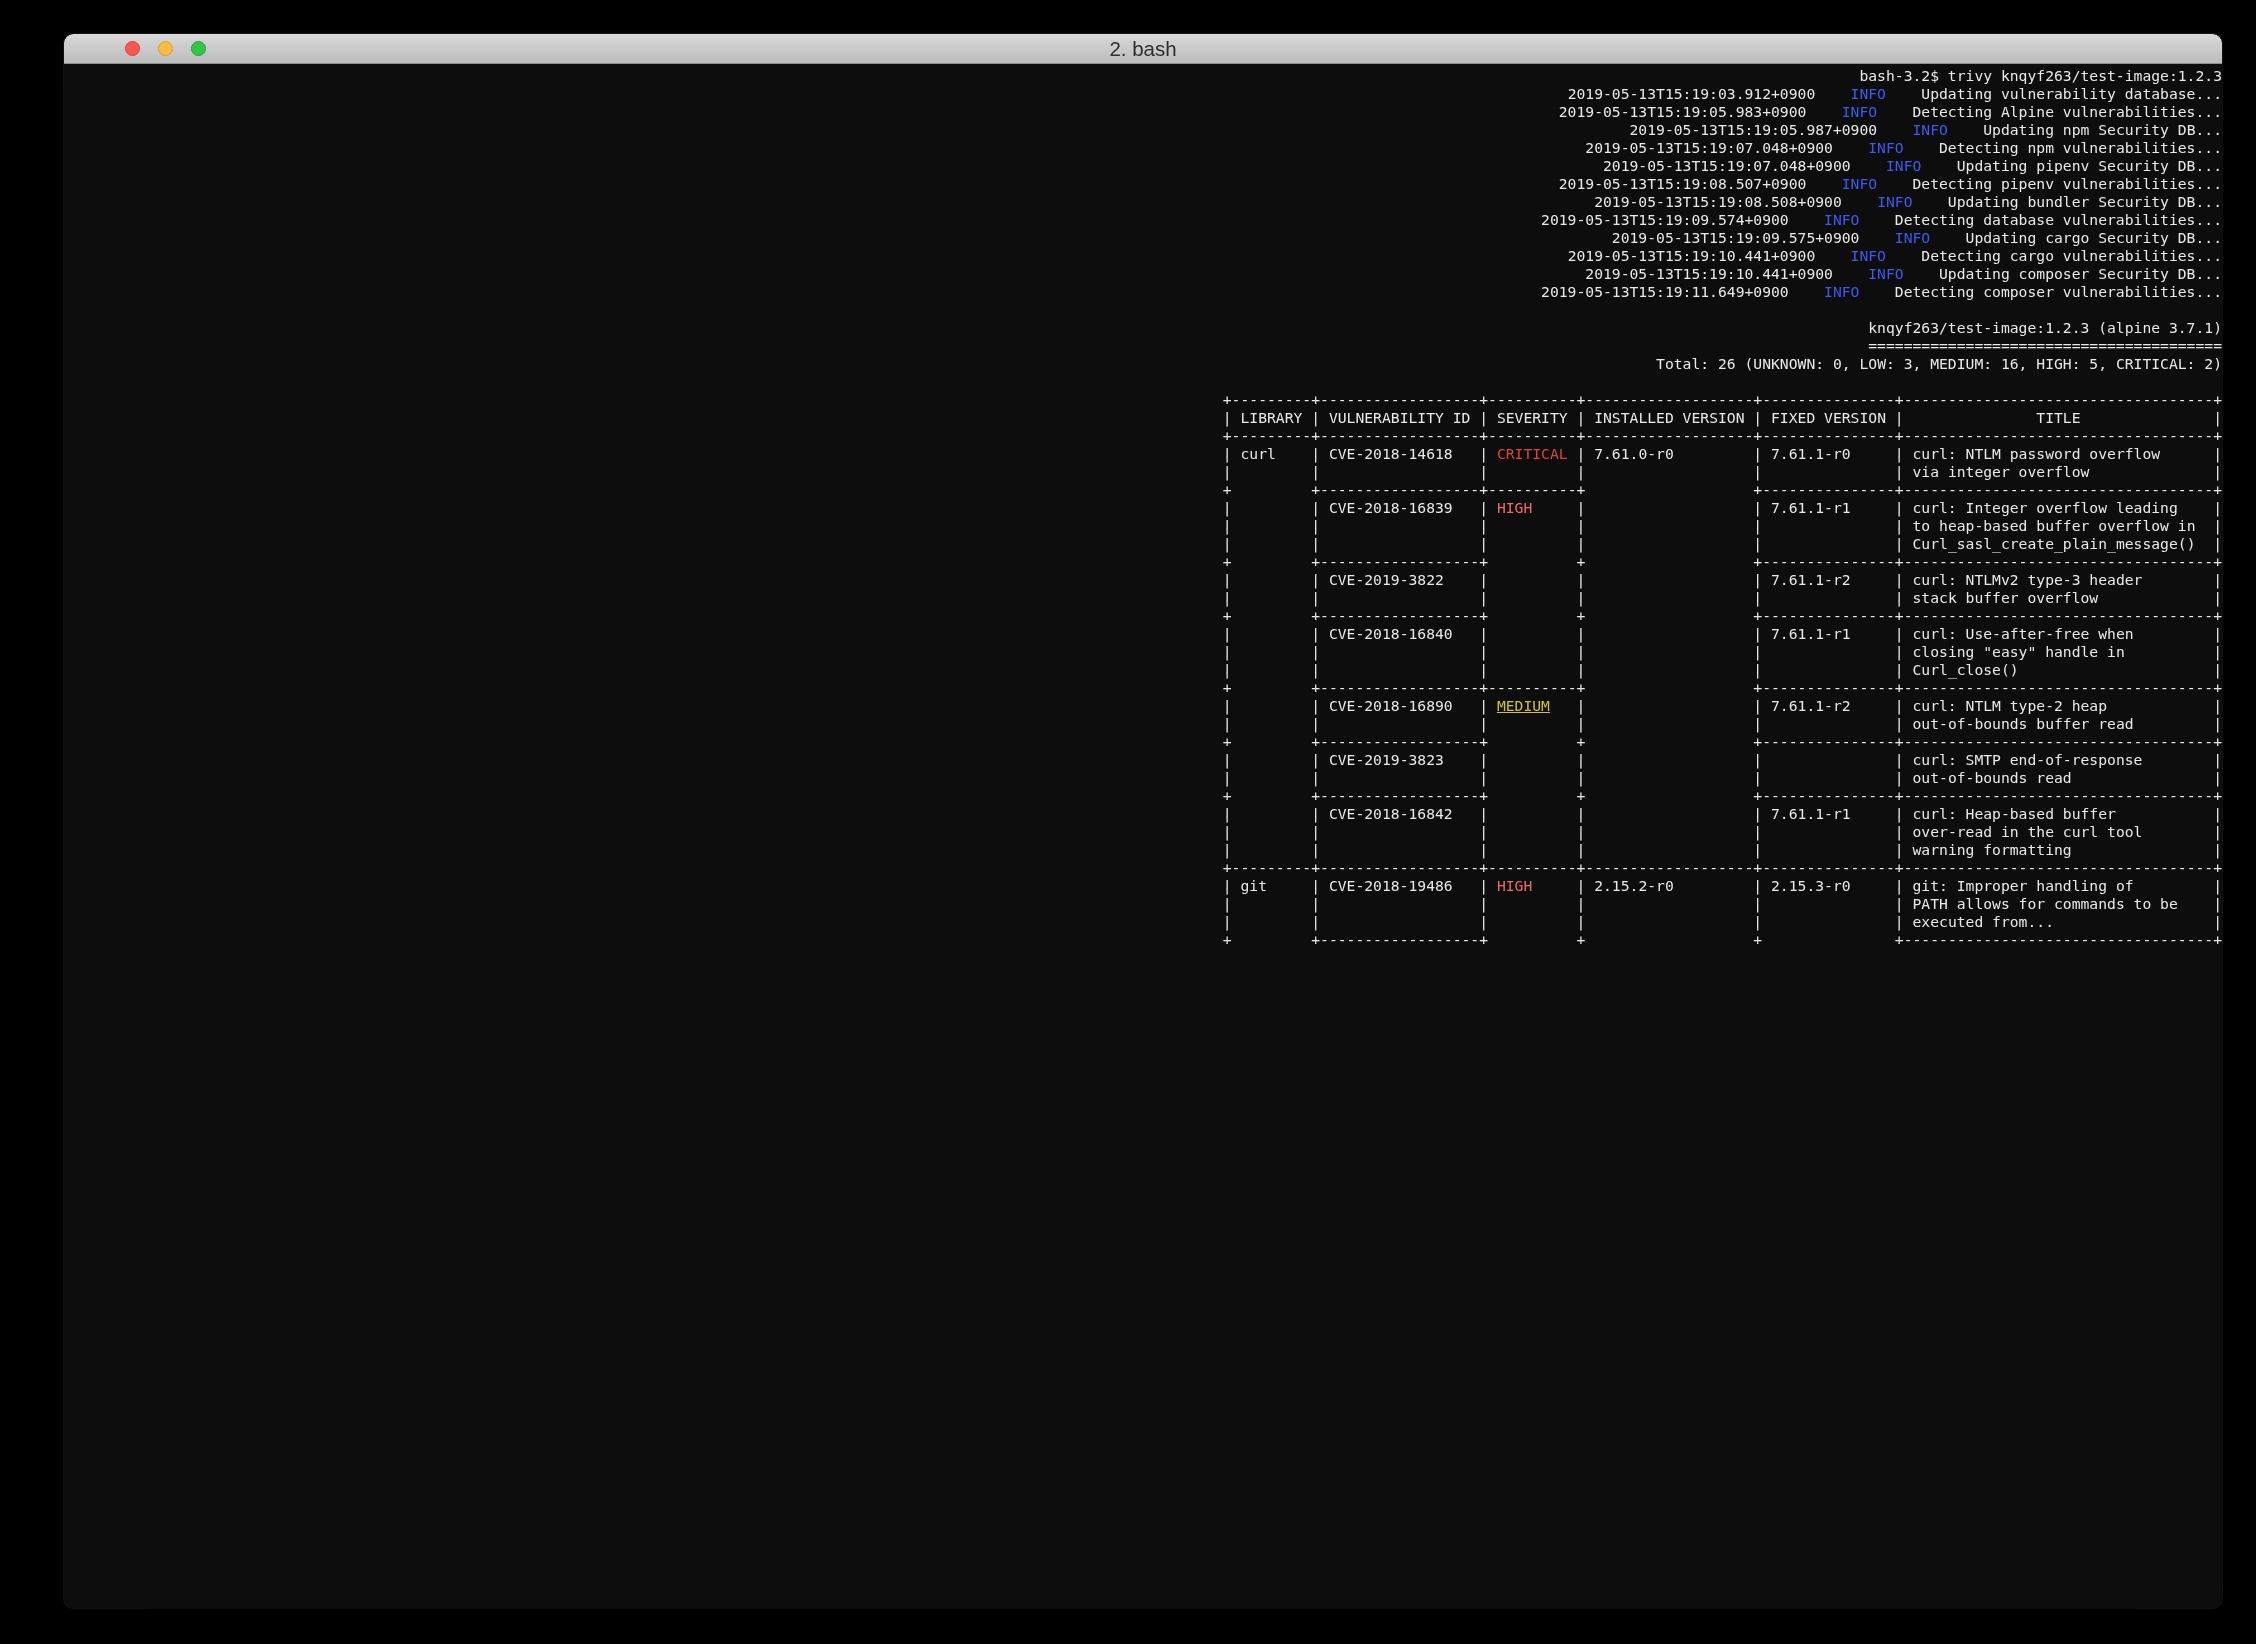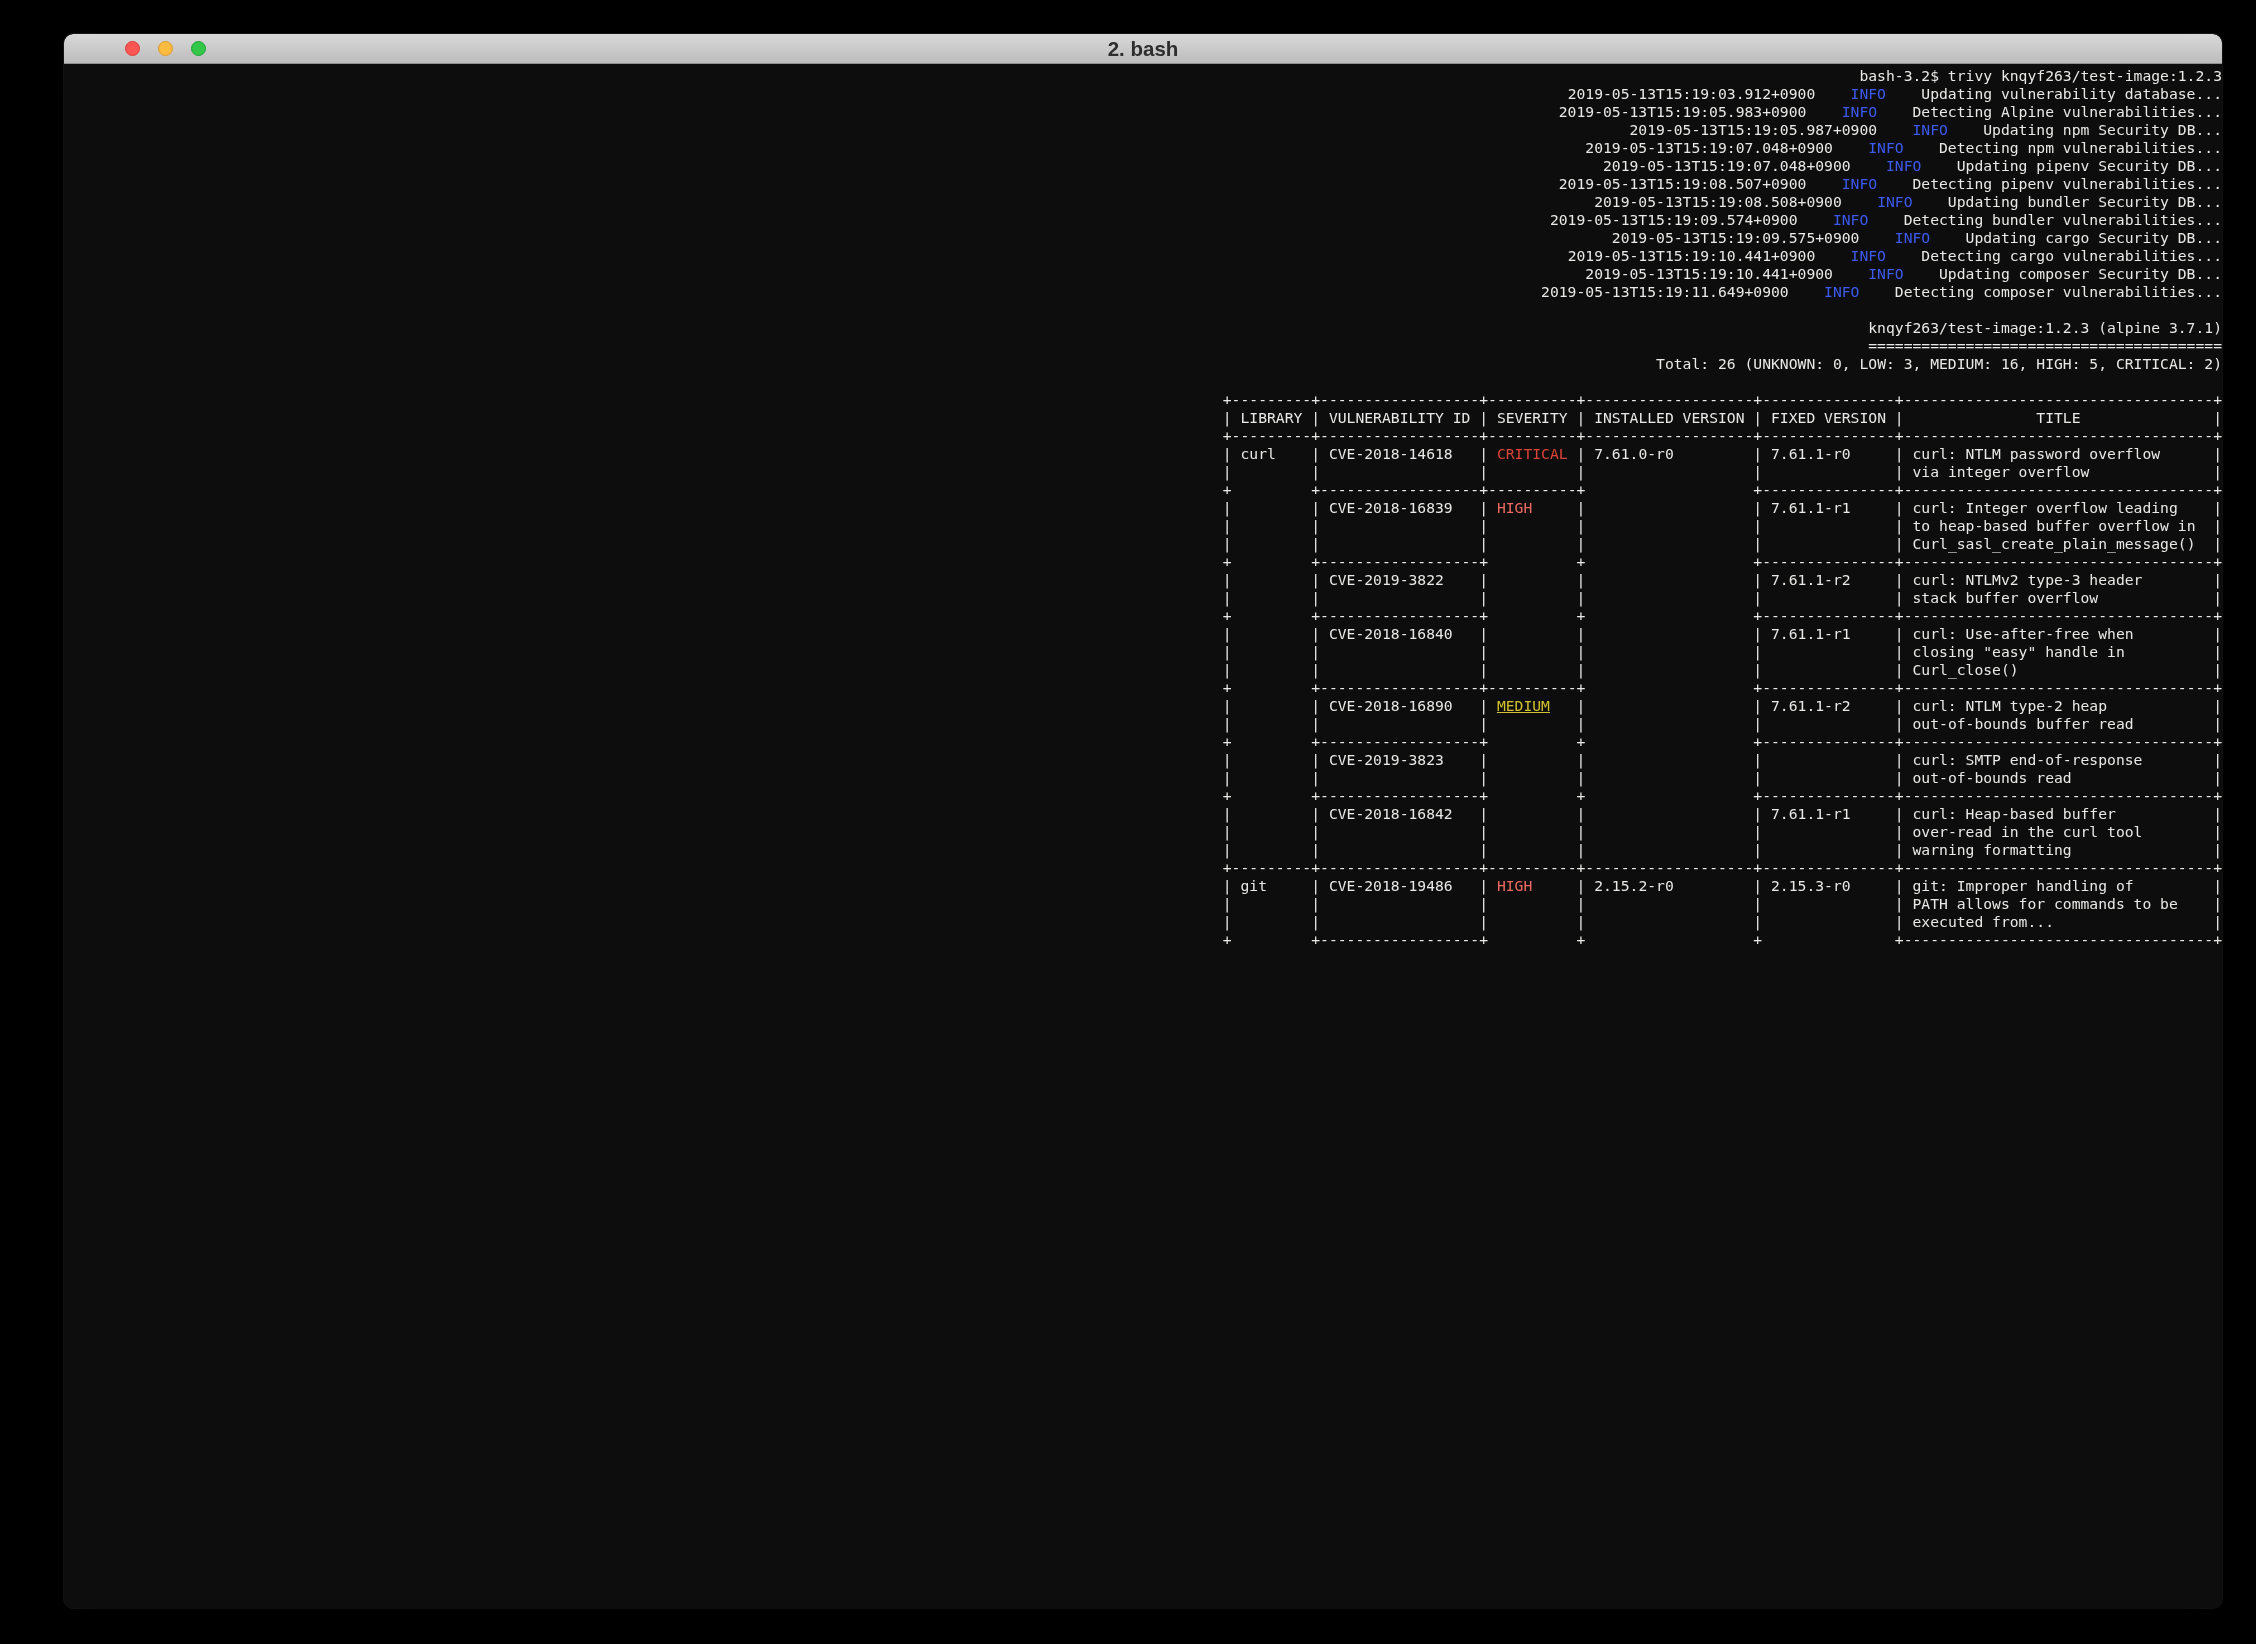--- a/index.html
+++ b/index.html
@@ -16,21 +16,21 @@
     border-radius: 9px;
     box-shadow: 0 27px 71px rgba(0,0,0,0.65), 0 0 0 0.9px rgba(255,255,255,0.10);
     overflow: hidden;
   }
   .titlebar {
     height: 30px;
     background: linear-gradient(#d9d9d9, #bcbcbc);
     border-bottom: 0.9px solid #8f8f8f;
     border-radius: 9px 9px 0 0;
     position: relative;
-    display: flex; align-items: center; justify-content: center; font-weight: bold;
+    display: flex; align-items: center; justify-content: center;
   }
   .lights {
     position: absolute; left: 61px; top: 0; height: 100%;
     display: flex; align-items: center; gap: 18px;
   }
   .light { width: 15px; height: 15px; border-radius: 50%; display: inline-block; }
   .light.red    { background: #fc5753; border: 0.9px solid #dd3c38; }
   .light.yellow { background: #fdbc40; border: 0.9px solid #de9b2d; }
   .light.green  { background: #33c748; border: 0.9px solid #1da233; }
   .title {
@@ -64,21 +64,21 @@
   </div>
   <div class="screen">
       <div class="line"><span class="fg">bash-3.2$ trivy knqyf263/test-image:1.2.3</span></div>
       <div class="line"><span class="fg">2019-05-13T15:19:03.912+0900    </span><span class="info">INFO</span><span class="fg">    Updating vulnerability database...</span></div>
       <div class="line"><span class="fg">2019-05-13T15:19:05.983+0900    </span><span class="info">INFO</span><span class="fg">    Detecting Alpine vulnerabilities...</span></div>
       <div class="line"><span class="fg">2019-05-13T15:19:05.987+0900    </span><span class="info">INFO</span><span class="fg">    Updating npm Security DB...</span></div>
       <div class="line"><span class="fg">2019-05-13T15:19:07.048+0900    </span><span class="info">INFO</span><span class="fg">    Detecting npm vulnerabilities...</span></div>
       <div class="line"><span class="fg">2019-05-13T15:19:07.048+0900    </span><span class="info">INFO</span><span class="fg">    Updating pipenv Security DB...</span></div>
       <div class="line"><span class="fg">2019-05-13T15:19:08.507+0900    </span><span class="info">INFO</span><span class="fg">    Detecting pipenv vulnerabilities...</span></div>
       <div class="line"><span class="fg">2019-05-13T15:19:08.508+0900    </span><span class="info">INFO</span><span class="fg">    Updating bundler Security DB...</span></div>
-      <div class="line"><span class="fg">2019-05-13T15:19:09.574+0900    </span><span class="info">INFO</span><span class="fg">    Detecting bundler vulnerabilities...</span></div>
+      <div class="line"><span class="fg">2019-05-13T15:19:09.574+0900    </span><span class="info">INFO</span><span class="fg">    Detecting database vulnerabilities...</span></div>
       <div class="line"><span class="fg">2019-05-13T15:19:09.575+0900    </span><span class="info">INFO</span><span class="fg">    Updating cargo Security DB...</span></div>
       <div class="line"><span class="fg">2019-05-13T15:19:10.441+0900    </span><span class="info">INFO</span><span class="fg">    Detecting cargo vulnerabilities...</span></div>
       <div class="line"><span class="fg">2019-05-13T15:19:10.441+0900    </span><span class="info">INFO</span><span class="fg">    Updating composer Security DB...</span></div>
       <div class="line"><span class="fg">2019-05-13T15:19:11.649+0900    </span><span class="info">INFO</span><span class="fg">    Detecting composer vulnerabilities...</span></div>
       <div class="line">&nbsp;</div>
       <div class="line"><span class="fg">knqyf263/test-image:1.2.3 (alpine 3.7.1)</span></div>
       <div class="line"><span class="fg">========================================</span></div>
       <div class="line"><span class="fg">Total: 26 (UNKNOWN: 0, LOW: 3, MEDIUM: 16, HIGH: 5, CRITICAL: 2)</span></div>
       <div class="line">&nbsp;</div>
       <div class="line"><span class="fg">+---------+------------------+----------+-------------------+---------------+-----------------------------------+</span></div>

